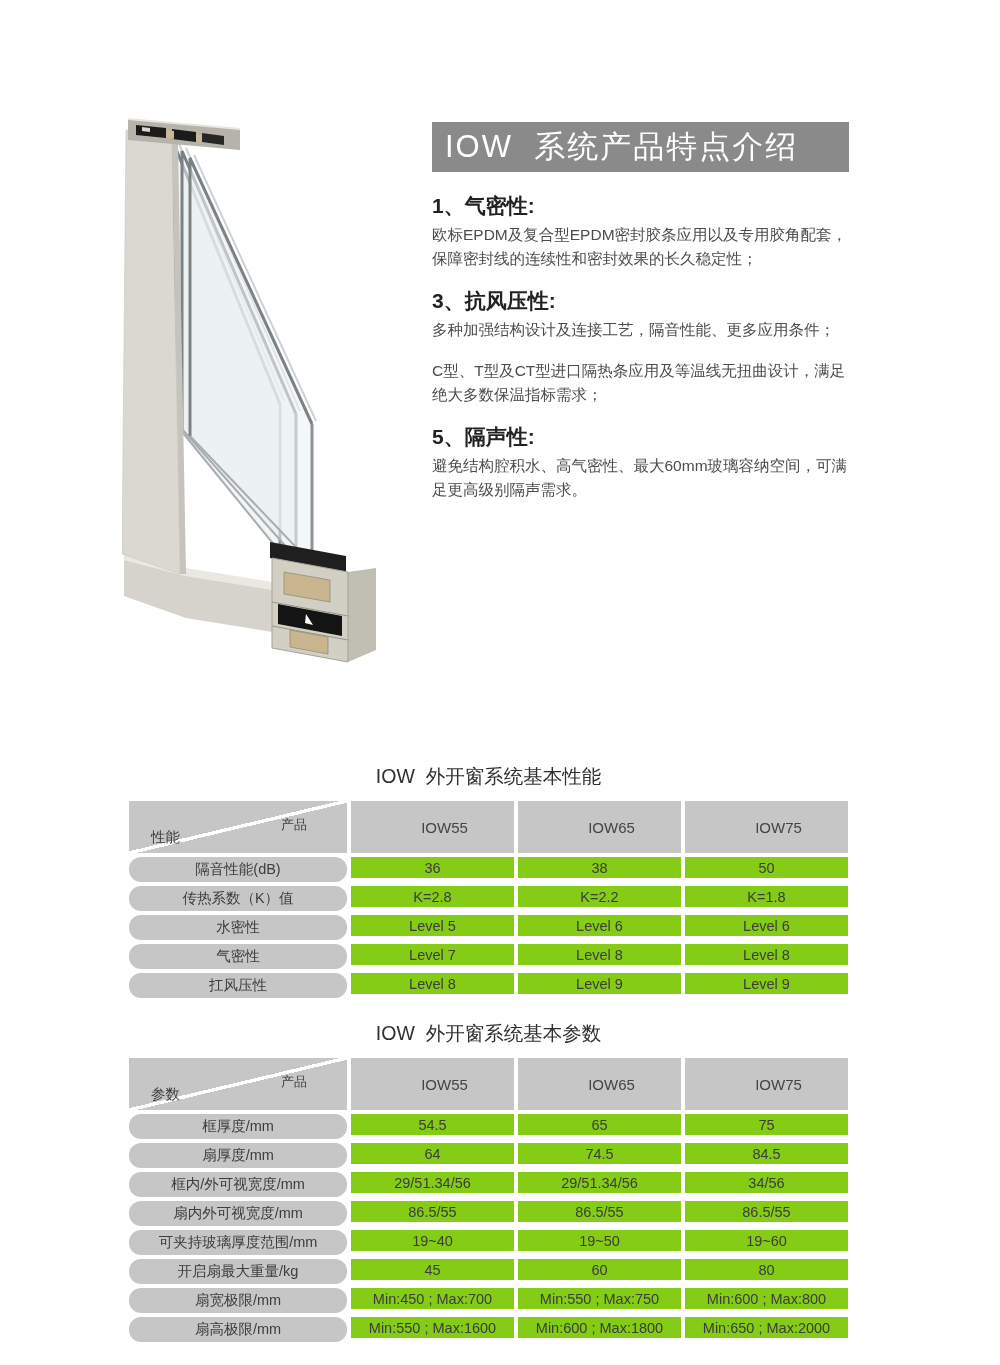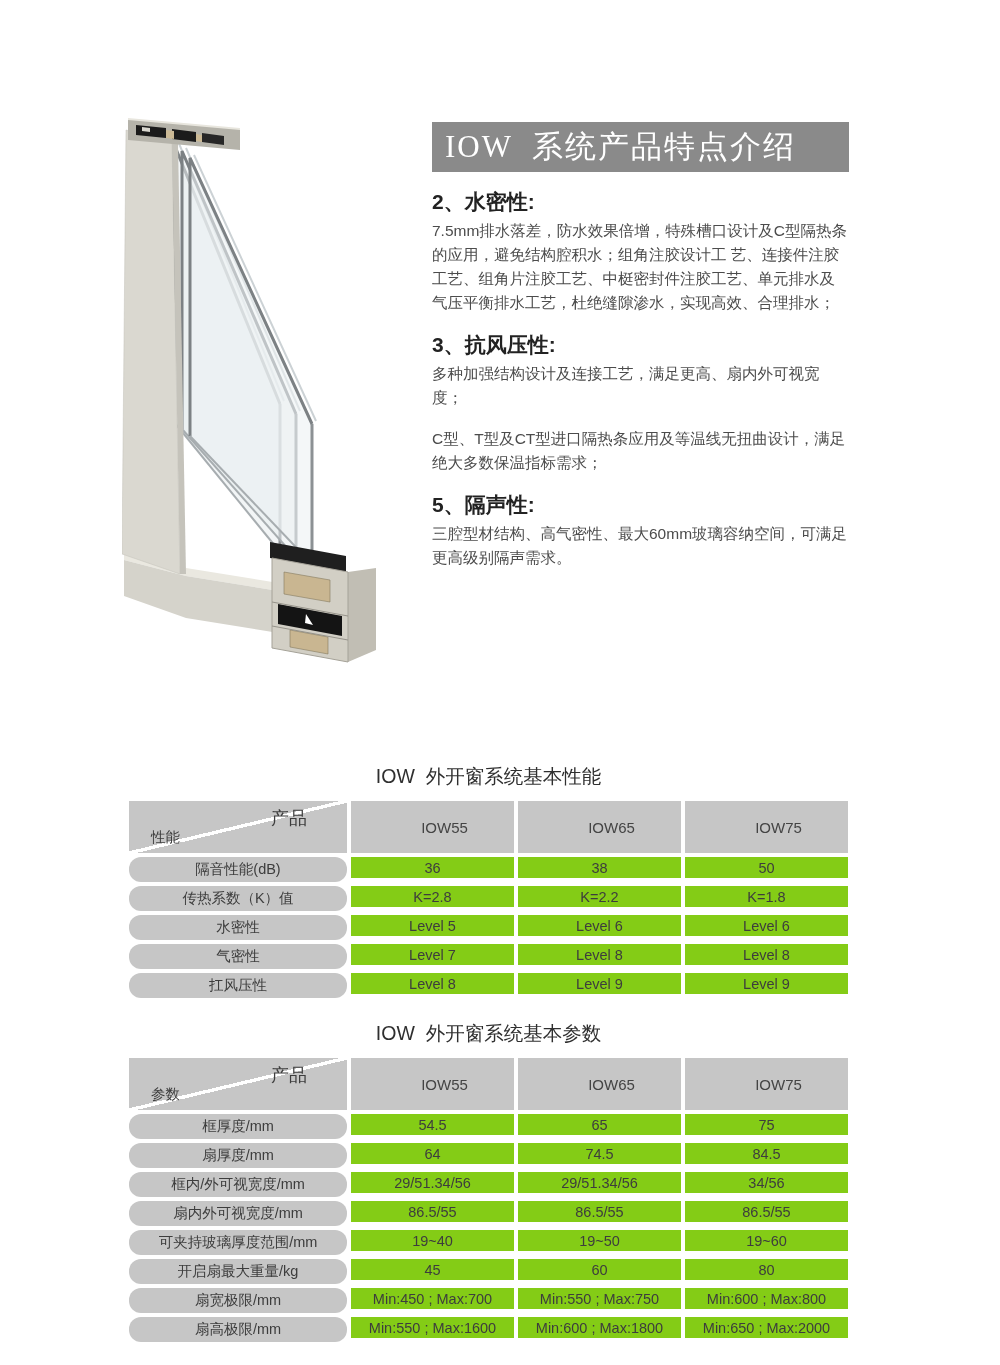--- a/index.html
+++ b/index.html
@@ -1,38 +1,38 @@
 <!DOCTYPE html>
 <html><head>
 <meta charset="utf-8">
 <style>
   html,body{margin:0;padding:0;background:#fff;}
   .page{position:relative;width:1000px;height:1365px;background:#ffffff;overflow:hidden;
         font-family:"Liberation Sans","DejaVu Sans",sans-serif;color:#333;}
   .hero{position:absolute;left:122px;top:106px;width:280px;height:560px;}
   .right-col{position:absolute;left:432px;top:122px;width:417px;}
   .banner{background:#8a8a8a;color:#ffffff;height:50px;line-height:50px;
-          font-size:31px;letter-spacing:2px;padding-left:13px;white-space:pre;font-family:Liberation Serif, serif;}
+          font-size:31px;letter-spacing:2px;padding-left:13px;white-space:pre;}
   .feature{margin-top:17px;}
   .feature.first{margin-top:21px;}
   .feature-heading{margin:0;font-size:21px;line-height:26px;font-weight:bold;color:#222;}
   .feature-body{margin:4px 0 0 0;font-size:15.5px;line-height:24px;color:#4c4c4c;}
   .table-block{position:absolute;left:129px;width:719px;}
   .tb1{top:763px;}
   .tb2{top:1020px;}
   .tbl-title{margin:0 0 11px 0;font-size:19.5px;color:#2f2f2f;white-space:pre;font-weight:normal;text-align:center;}
   .grid{display:grid;grid-template-columns:218px 1fr 1fr 1fr;gap:4px;}
   .cell{display:flex;align-items:center;justify-content:center;
         font-size:14.5px;color:#3d3d3d;}
   .hd{background:#c6c6c6;height:52px;font-size:15px;color:#444;padding-left:24px;}
   .corner{position:relative;background:#c6c6c6;height:52px;
     background-image:linear-gradient(to bottom right,
       transparent calc(50% - 1.7px),#ffffff calc(50% - 1.7px),
       #ffffff calc(50% + 1.7px),transparent calc(50% + 1.7px));}
-  .corner-top{position:absolute;top:5px;right:40px;font-size:18px;color:#3d3d3d;}
+  .corner-top{position:absolute;top:15px;right:40px;font-size:13px;color:#3d3d3d;}
   .corner-bottom{position:absolute;bottom:6px;left:22px;font-size:14.5px;color:#3d3d3d;}
   .lbl{background:#c6c6c6;height:25px;border-radius:12px;}
   .val{background:#84cc16;height:21px;}
 </style>
 </head>
 <body>
 
 <div class="page">
 
   <svg class="hero" viewBox="0 0 280 560" aria-hidden="true">
@@ -87,34 +87,34 @@
       <polygon points="156,498 220,510 220,530 156,518" fill="#141414"></polygon>
       <polygon points="184,508 191,519 183,517" fill="#ffffff"></polygon>
       <polygon points="168,524 206,531 206,548 168,541" fill="#c9b691" stroke="#857a60" stroke-width="0.6"></polygon>
       <path d="M150,496 L226,510 M150,520 L226,534" stroke="#96938a" stroke-width="1" fill="none"></path>
     </g>
   </svg>
 
   <div class="right-col">
     <div class="banner">IOW  系统产品特点介绍</div>
 
-    <div class="feature">
-      <h3 class="feature-heading">2、水密性:</h3>
-      <p class="feature-body">7.5mm排水落差，防水效果倍增，特殊槽口设计及C型隔热条的应用，避免结构腔积水；组角注胶设计工 艺、连接件注胶工艺、组角片注胶工艺、中梃密封件注胶工艺、单元排水及气压平衡排水工艺，杜绝缝隙渗水，实现高效、合理排水；</p>
+    <div class="feature first">
+      <h3 class="feature-heading">1、气密性:</h3>
+      <p class="feature-body">欧标EPDM及复合型EPDM密封胶条应用以及专用胶角配套，保障密封线的连续性和密封效果的长久稳定性；</p>
     </div>
     <div class="feature">
       <h3 class="feature-heading">3、抗风压性:</h3>
-      <p class="feature-body">多种加强结构设计及连接工艺，满足更高、扇内外可视宽度；</p>
+      <p class="feature-body">多种加强结构设计及连接工艺，隔音性能、更多应用条件；</p>
     </div>
     <div class="feature">
       <p class="feature-body">C型、T型及CT型进口隔热条应用及等温线无扭曲设计，满足绝大多数保温指标需求；</p>
     </div>
     <div class="feature">
       <h3 class="feature-heading">5、隔声性:</h3>
-      <p class="feature-body">三腔型材结构、高气密性、最大60mm玻璃容纳空间，可满足更高级别隔声需求。</p>
+      <p class="feature-body">避免结构腔积水、高气密性、最大60mm玻璃容纳空间，可满足更高级别隔声需求。</p>
     </div>
   </div>
 
   <div class="table-block tb1">
     <h2 class="tbl-title">IOW  外开窗系统基本性能</h2>
     <div class="grid">
       <div class="corner">
         <span class="corner-top">产品</span>
         <span class="corner-bottom">性能</span>
       </div>

